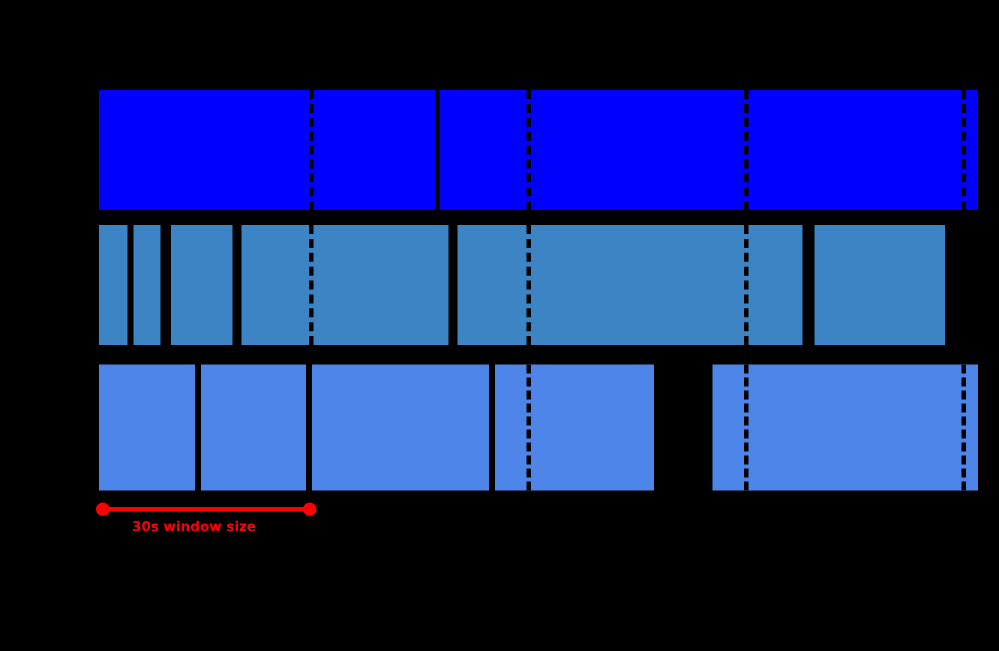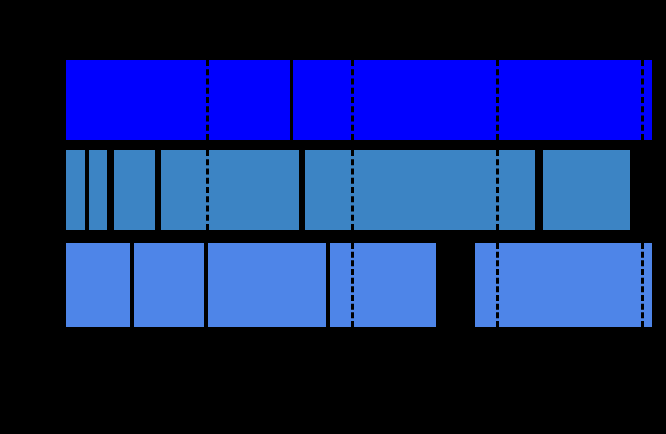--- a/index.html
+++ b/index.html
@@ -94,14 +94,20 @@
     <div class="seg" style="left:66px;  width:64px;"></div>
     <div class="seg" style="left:134px; width:70px;"></div>
     <div class="seg" style="left:208px; width:118px;"></div>
     <div class="seg" style="left:330px; width:106px;"></div>
     <div class="seg" style="left:475px; width:177px;"></div>
     <div class="dash" style="left:351px; top:0; height:84px;"></div>
     <div class="dash" style="left:496px; top:0; height:84px;"></div>
     <div class="dash" style="left:641px; top:0; height:84px;"></div>
   </div>
 
+  <div class="annot" style="left:0; top:338px; width:666px; height:30px;">
+    <div class="arrow-line" style="left:68px; width:138px;"></div>
+    <div class="arrow-dot" style="left:64px;"></div>
+    <div class="arrow-dot" style="left:202px;"></div>
+    <div class="annot-label" style="left:88px; top:9px;">30s window size</div>
+  </div>
 
 </div>
 
 </body></html>

